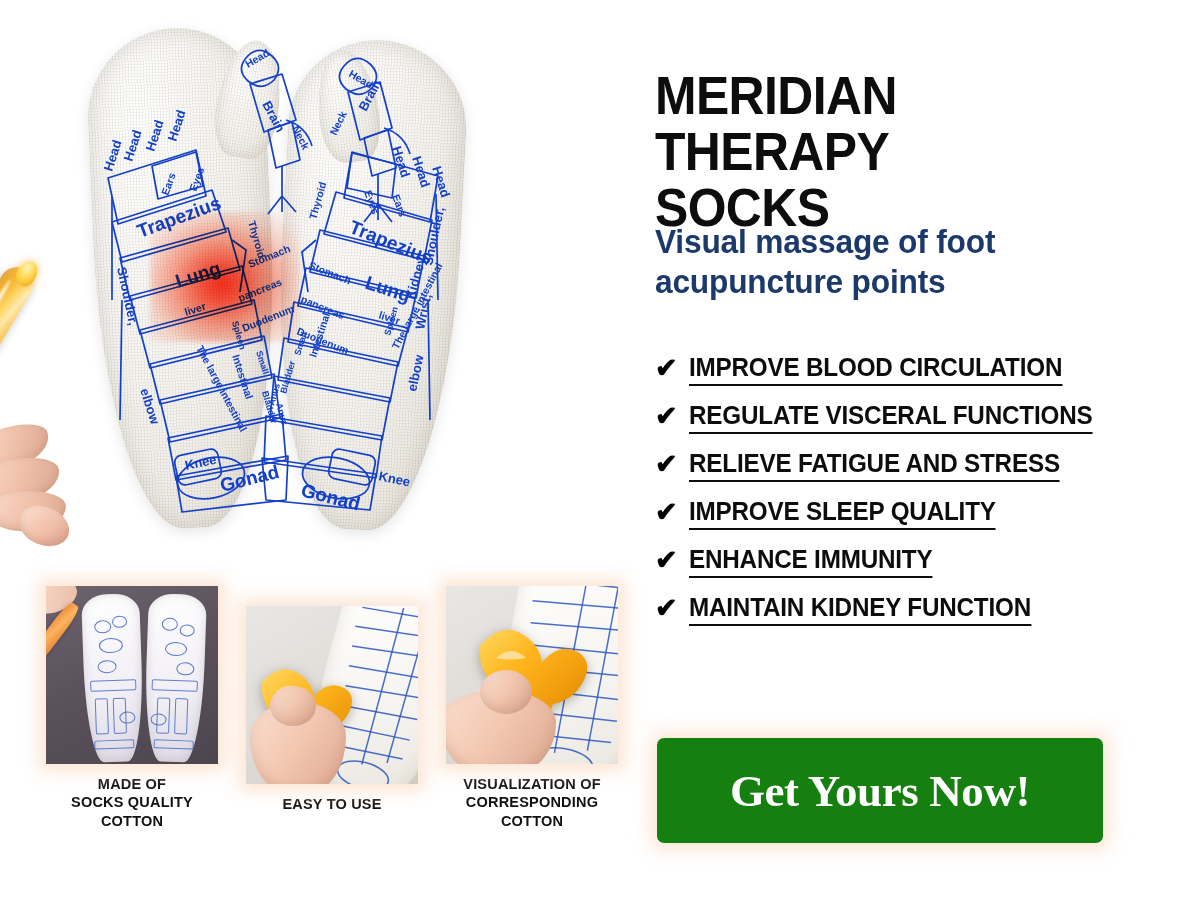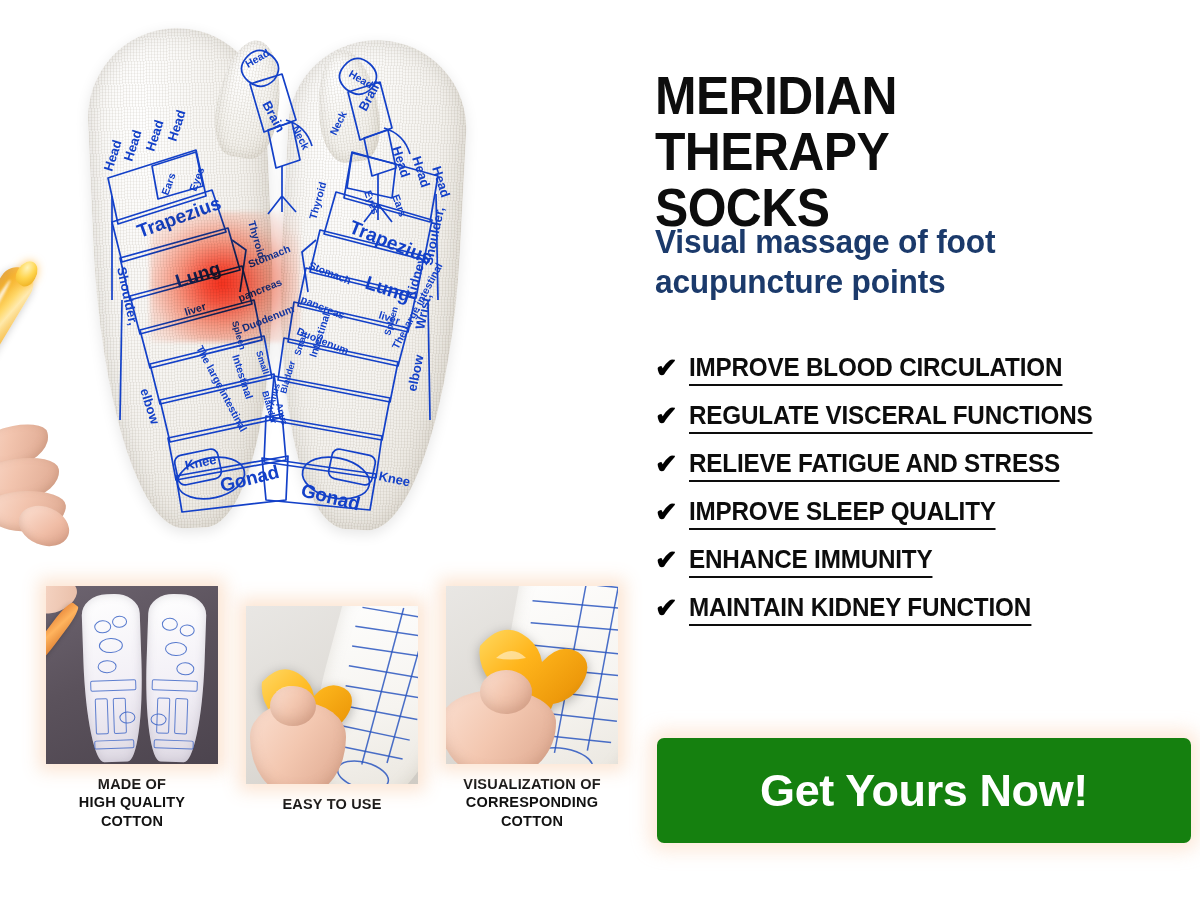--- a/index.html
+++ b/index.html
@@ -216,27 +216,27 @@
   .benefit-text {
     font-size:25px; font-weight:700; color:#0d0d0d;
     line-height:1.12; letter-spacing:-0.2px;
     border-bottom:2.5px solid #0d0d0d; padding-bottom:3px;
     transform:scaleX(.97); transform-origin:left center;
     white-space:nowrap;
   }
 
   #cta-button {
     position:absolute; left:2px; top:730px;
-    width:534px; height:105px;
+    width:446px; height:105px;
     background:#15800f; border:none; border-radius:7px;
     color:#ffffff; font-size:45px; font-weight:700;
     letter-spacing:-0.4px; cursor:pointer;
     display:flex; align-items:center; justify-content:center;
     box-shadow:0 0 18px 8px rgba(252,226,206,.75);
-    font-family:Liberation Sans, sans-serif;
+    font-family:Liberation Serif, serif;
   }
 </style>
 </head>
 <body>
 
 <div id="hero-image">
 
   <div class="sock" id="sock-left">
     <div class="sock-texture"></div>
   </div>
@@ -396,21 +396,21 @@
         <div class="tbar" style="left:12px;top:104px;width:13px;height:36px;"></div>
         <div class="tbar" style="left:30px;top:104px;width:13px;height:36px;"></div>
         <div class="tmark" style="left:6px;top:120px;width:16px;height:12px;"></div>
         <div class="tbar" style="left:10px;top:146px;width:40px;height:9px;"></div>
       </div>
       <div id="tfinger"></div>
       <div id="tpen"></div>
     </div>
     <div class="thumb-caption">
       <div>MADE OF</div>
-      <div>HIGH QUALITY</div>
+      <div>SOCKS QUALITY</div>
       <div>COTTON</div>
     </div>
   </div>
 
   <div class="thumb-cell" id="thumb-cell-1">
     <div class="thumb-photo" id="thumb-photo-1">
       <div class="big-sock" id="bigsock-1">
         <svg class="bs-lines" viewBox="0 0 128 210" preserveAspectRatio="none">
           <path class="bs-ln" d="M20 24 L104 16"></path>
             <path class="bs-ln" d="M18 44 L106 34"></path>

